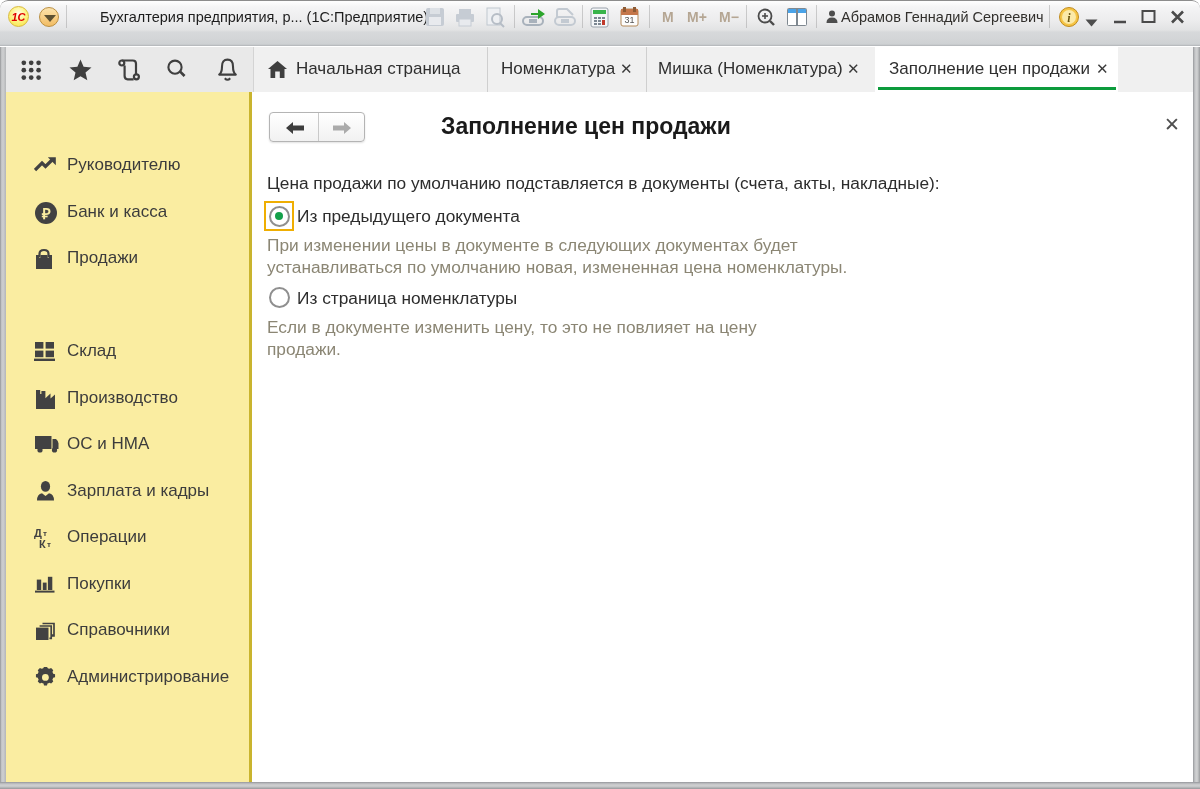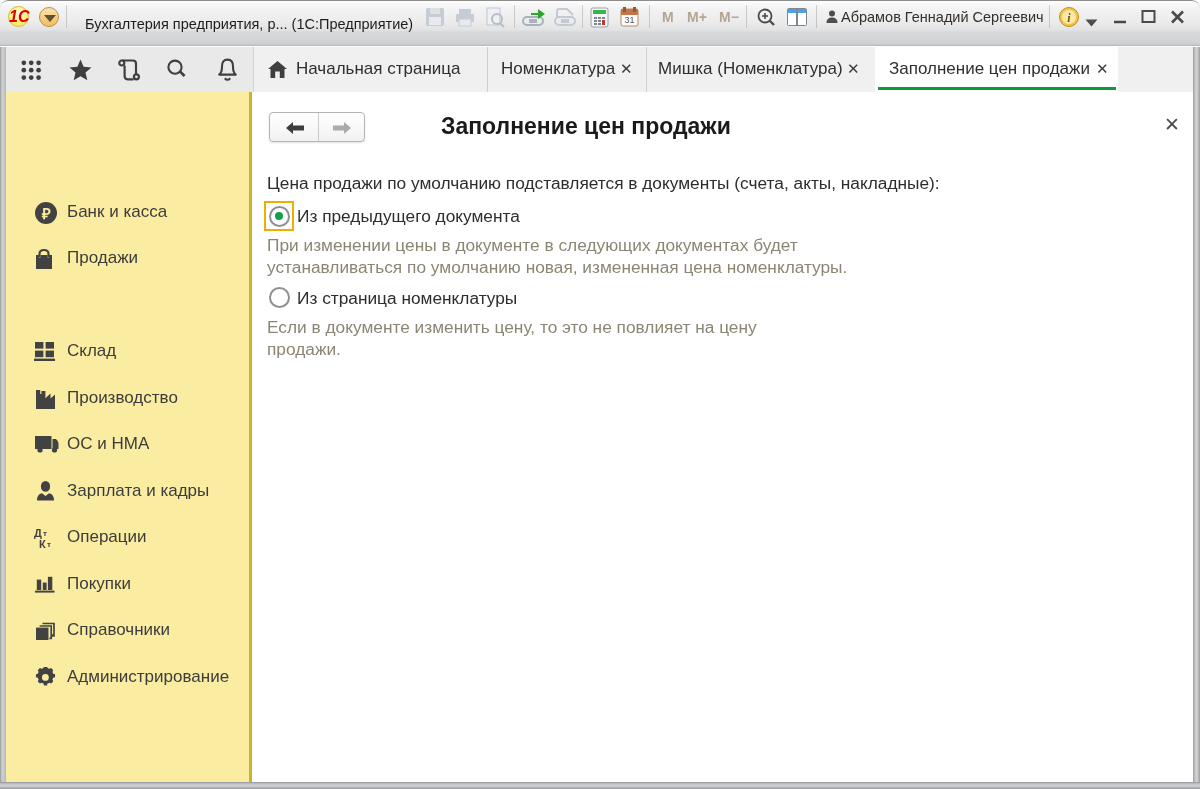--- a/index.html
+++ b/index.html
@@ -5,26 +5,26 @@
   * { margin:0; padding:0; box-sizing:border-box; }
   html,body { width:1200px; height:789px; background:#fff; font-family:"Liberation Sans", sans-serif; overflow:hidden; }
   .win { position:absolute; left:0; top:0; width:1200px; height:789px; border-radius:8px 8px 0 0; overflow:hidden; background:#fff; }
   
   .titlebar { position:absolute; left:0; top:0; width:1200px; height:46px;
     background:linear-gradient(#fdfdfd 1px, #f4f4f5 6px, #ececed 20px, #e2e3e4 29px, #d7d9db 31px, #d3d5d7 38px, #ced1d3 43px, #c2c5c8 44px, #aeb1b4 45px, #a9acb0 46px);
     border-top:1px solid #8c8c8c; border-radius:8px 8px 0 0; }
   .tb-sep { position:absolute; top:4px; width:1px; height:23px; background:#9a9a9a; opacity:.45; }
   .logo1c { position:absolute; left:8px; top:5px; width:21px; height:21px; border-radius:50%; font-style:italic;
     background:radial-gradient(circle at 50% 35%, #fffef0 0%, #fdf48a 45%, #f6e13c 100%);
-    border:1px solid #d9b93a; color:#e00000; font-weight:bold; font-size:16px; text-align:center; line-height:20px; }
+    border:1px solid #d9b93a; color:#e00000; font-weight:bold; font-size:11px; text-align:center; line-height:20px; }
   .logodrop { position:absolute; left:39px; top:6px; width:20px; height:20px; border-radius:50%;
     background:linear-gradient(#fce3ac, #f2bc63); border:1px solid #ba8f41; }
   .logodrop:after { content:""; position:absolute; left:4px; top:7px; width:0; height:0;
     border-left:6px solid transparent; border-right:6px solid transparent; border-top:7px solid #5d5132; }
-  .wtitle { position:absolute; left:85px; top:8px; font-size:14.5px; color:#1d1d1d;margin-top:7px; }
+  .wtitle { position:absolute; left:100px; top:8px; font-size:14.5px; color:#1d1d1d; }
   .ticon { position:absolute; top:6px; width:22px; height:21px; }
   .mbtn { position:absolute; top:8px; font-size:14px; font-weight:bold; color:#b5a693; }
   .uname { position:absolute; left:841px; top:8px; font-size:14.5px; color:#32302d; }
   .winbtn { position:absolute; top:12px; color:#4a4a4a; }
   
   .tabbar { position:absolute; left:1px; top:47px; width:1198px; height:45px; background:#f0f0f0; }
   .tabbar .icons { position:absolute; left:3px; top:0; width:250px; height:45px; background:#e9e9e9; border-right:1px solid #d4d4d4; }
   .tab { position:absolute; top:0; height:45px; font-size:17px; color:#2f2f2f; }
   .tab .x { color:#3a3a3a; font-size:15px; }
   .tabsep { position:absolute; top:0; width:1px; height:45px; background:#cfcfcf; }
@@ -205,20 +205,27 @@
         <span class="x" style="position:absolute;left:207px;top:13px">✕</span>
       </div>
     <div class="greenline"></div>
   </div>
 
   <div class="frame-left"></div>
   <div class="frame-right"></div>
   <div class="frame-bottom"></div>
 
   <div class="sidebar">
+    <div class="mi" style="top:50px">
+        <svg style="left:28px" width="23" height="18" viewBox="0 0 23 18">
+          <path d="M1 15 L8 8 L11.5 11.5 L18 5" fill="none" stroke="#424242" stroke-width="3.2"></path>
+          <path d="M13.8 2.2 L21.8 2.2 L21.8 10.2 Z" fill="#424242"></path>
+        </svg>
+        <div class="t">Руководителю</div>
+      </div>
     <div class="mi" style="top:97px">
         <svg style="left:29px" width="22" height="22" viewBox="0 0 22 22">
           <circle cx="11" cy="11" r="11" fill="#424242"></circle>
           <text x="11.4" y="16.6" font-size="15" font-weight="bold" fill="#faeda1" text-anchor="middle" font-family="Liberation Sans">₽</text>
         </svg>
         <div class="t">Банк и касса</div>
       </div>
     <div class="mi" style="top:143px">
         <svg style="left:29px" width="19" height="22" viewBox="0 0 19 22">
           <path d="M4.5 9 L4.5 5.8 Q4.5 2 9 2 Q13.5 2 13.5 5.8 L13.5 9" fill="none" stroke="#424242" stroke-width="2.2"></path>

